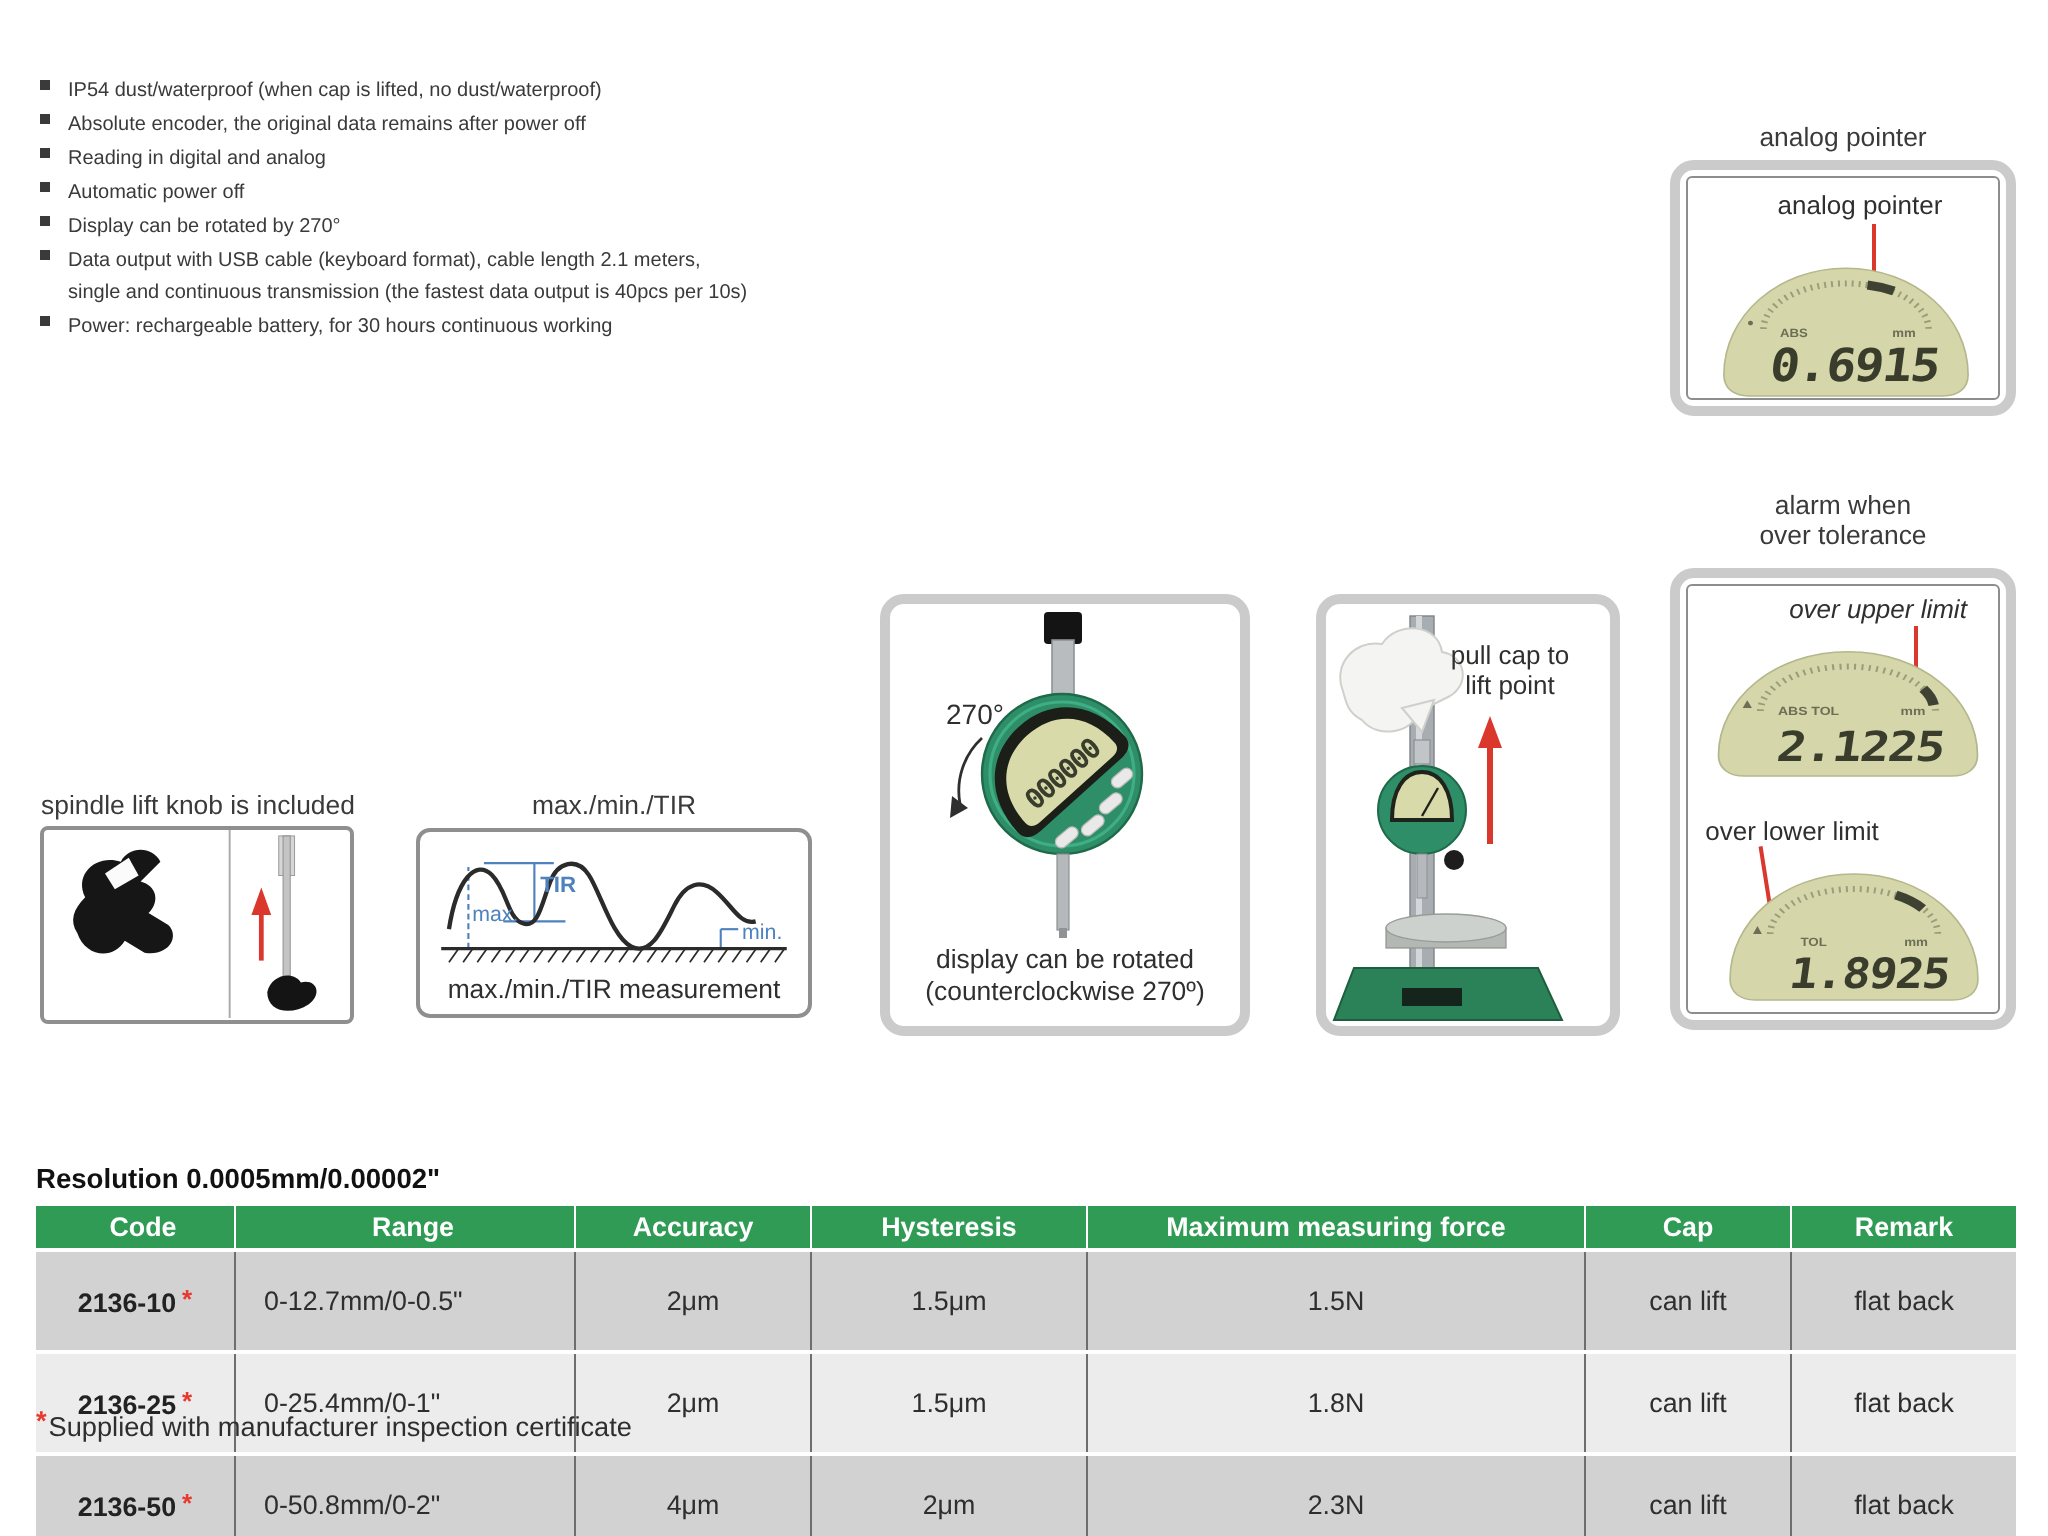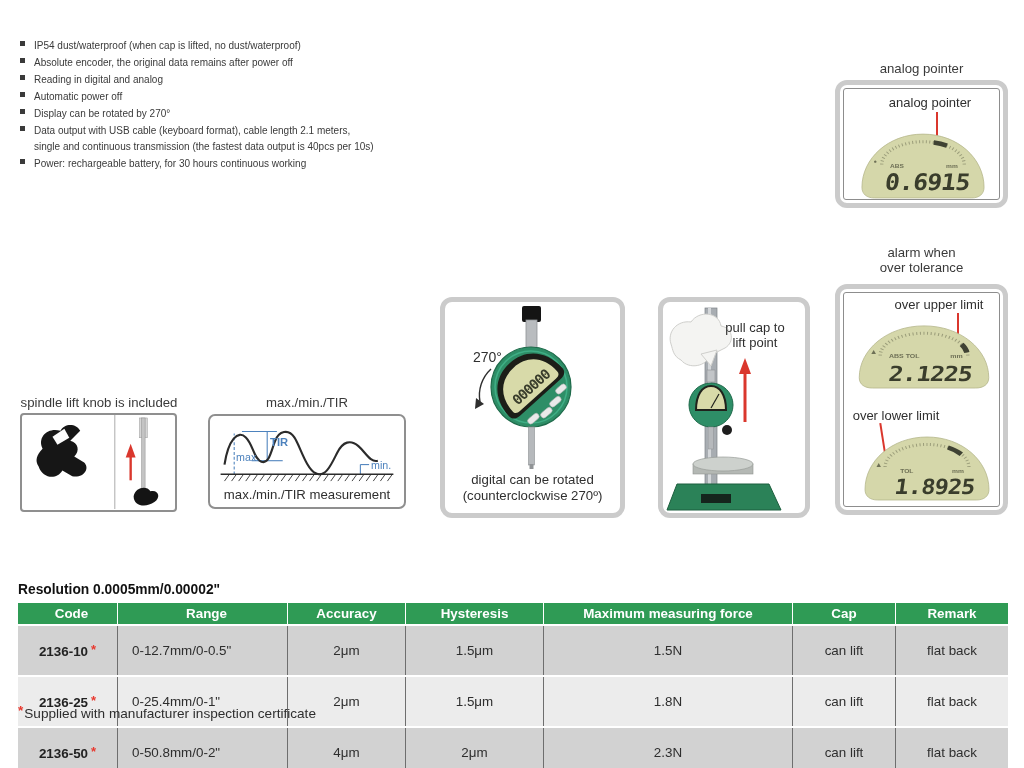--- a/index.html
+++ b/index.html
@@ -75,21 +75,21 @@
         <text x="108" y="57" font-size="8" class="lcd-small">mm</text>
         <text transform="translate(84 86) skewX(-7)" text-anchor="middle" font-size="30" letter-spacing="-1" class="lcd-digits">0.6915</text>
       </svg>
     </div>
   </div>
 
   <div class="fig-label" style="left:835px; top:246px; width:173px;">alarm when
 over tolerance</div>
   <div class="panel-soft" style="left:835px; top:284px; width:173px; height:231px;">
     <div class="inner-frame"></div>
-    <div class="callout" style="left:38px; top:8px; width:122px;">over upper limit</div>
+    <div class="callout" style="left:38px; top:8px; width:122px;font-style:italic;">over upper limit</div>
     <div class="red-line" style="left:117px; top:24px; height:32px;"></div>
     <div class="lcd" style="left:14px; top:28px; width:140px; height:74px;">
       <svg viewBox="0 0 160 100" preserveAspectRatio="none">
         <path d="M6,82 C6,44 38,12 80,12 C122,12 154,44 154,82 C154,91 148,96 139,96 L21,96 C12,96 6,91 6,82 Z" fill="#d5d7aa" stroke="#b5b78c" stroke-width="1"></path>
         <path d="M30,52 A50,30 0 0 1 130,52" fill="none" stroke="#9b9d7a" stroke-width="4" stroke-dasharray="1.2 3"></path>
         <path d="M123,37 A50,30 0 0 1 129,48" fill="none" stroke="#3f4233" stroke-width="6"></path>
         <text x="18" y="50" font-size="9" class="lcd-small">▲</text>
         <text x="40" y="55" font-size="8" class="lcd-small">ABS TOL</text>
         <text x="110" y="55" font-size="8" class="lcd-small">mm</text>
         <text transform="translate(86 86) skewX(-7)" text-anchor="middle" font-size="28" letter-spacing="-1" class="lcd-digits">2.1225</text>
@@ -126,21 +126,21 @@
         <rect x="95" y="104" width="13" height="6" rx="3" fill="#e9e9e9" stroke="#b9b9b9" stroke-width="0.6" transform="rotate(-40 101 107)"></rect>
         <rect x="82" y="110" width="13" height="6" rx="3" fill="#e9e9e9" stroke="#b9b9b9" stroke-width="0.6" transform="rotate(-40 88 113)"></rect>
         <rect x="110" y="80" width="12" height="6" rx="3" fill="#e9e9e9" stroke="#b9b9b9" stroke-width="0.6" transform="rotate(-40 116 83)"></rect>
       </g>
       <rect x="83.5" y="121" width="6" height="38" fill="#b6b9bc" stroke="#8d9093" stroke-width="0.6"></rect>
       <rect x="84.5" y="158" width="4" height="5" fill="#909396"></rect>
       <text x="28" y="56" font-size="14" fill="#2f2f2f">270°</text>
       <path d="M46,63 A36,36 0 0 0 35,96" fill="none" stroke="#2f2f2f" stroke-width="1.4"></path>
       <polygon points="31,92 39,98 30,103" fill="#2f2f2f"></polygon>
     </svg>
-    <div class="panel-caption" style="bottom:9px;">digital can be rotated
+    <div class="panel-caption" style="bottom:9px;">display can be rotated
 (counterclockwise 270º)</div>
   </div>
 
   <div class="panel-soft" style="left:658px; top:297px; width:152px; height:221px;">
     <svg viewBox="0 0 142 211" style="position:absolute; left:0; top:0; width:142px; height:211px;">
       <rect x="42" y="6" width="12" height="180" fill="#a8adb2" stroke="#7e8388" stroke-width="0.7"></rect>
       <rect x="45" y="6" width="3" height="180" fill="#d4d7da"></rect>
       <path d="M14,182 L106,182 L118,208 L4,208 Z" fill="#2b8258" stroke="#1d5e3e" stroke-width="1"></path>
       <rect x="38" y="192" width="30" height="9" fill="#15241c"></rect>
       <rect x="30" y="162" width="60" height="10" fill="#b4b8b4" stroke="#8f938f" stroke-width="0.6"></rect>

